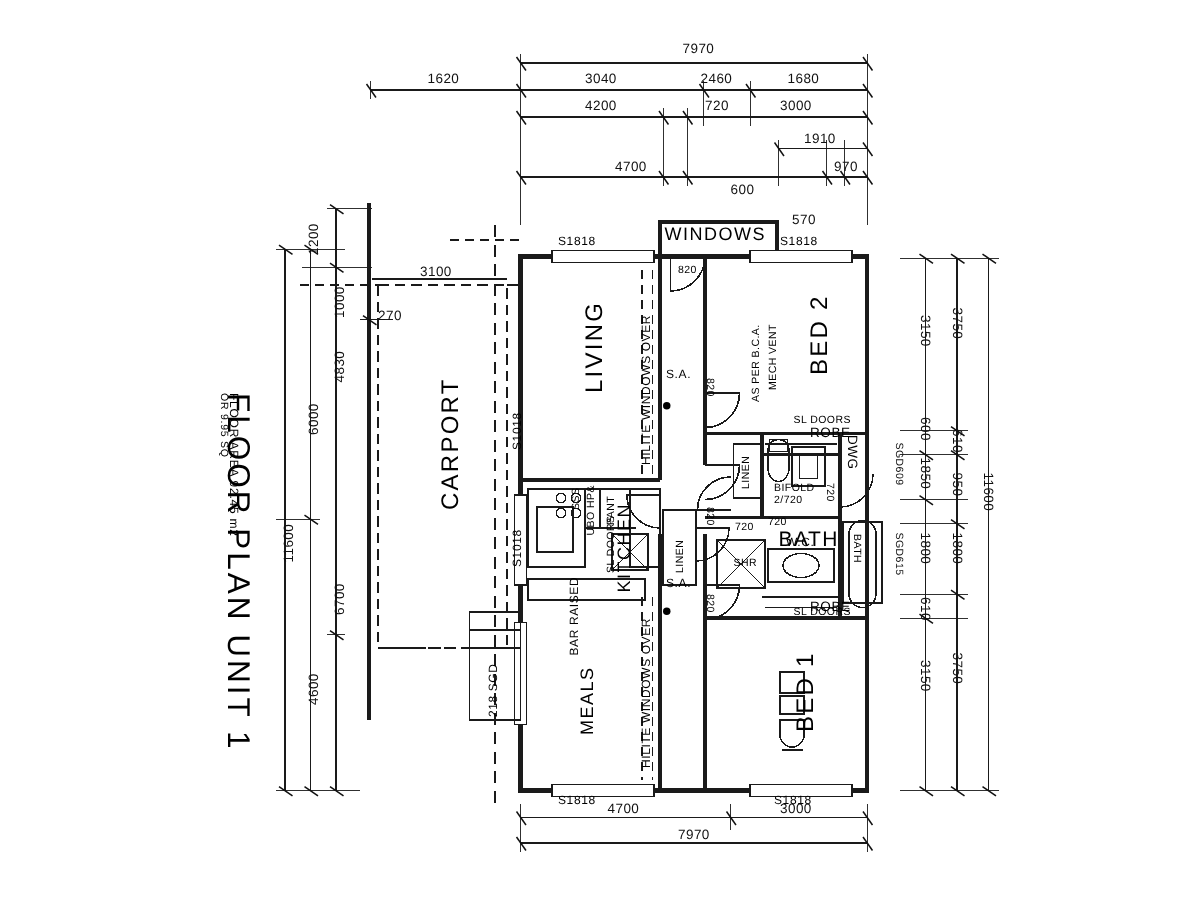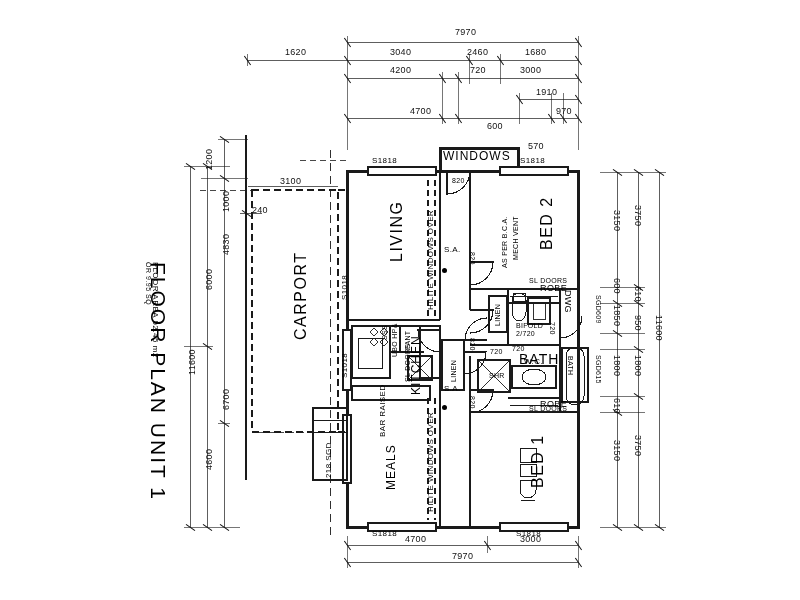--- a/index.html
+++ b/index.html
@@ -241,21 +241,21 @@
 
   <div class="dim v90" style="left:188px;top:375px;">11600</div>
   <div class="dim v90" style="left:205px;top:290px;">6000</div>
   <div class="dim v90" style="left:205px;top:470px;">4600</div>
   <div class="dim v90" style="left:222px;top:255px;">4830</div>
   <div class="dim v90" style="left:222px;top:410px;">6700</div>
   <div class="dim v90" style="left:205px;top:170px;">1200</div>
   <div class="dim v90" style="left:222px;top:212px;">1000</div>
 
   <div class="dim" style="left:280px;top:177px;">3100</div>
-  <div class="dim" style="left:252px;top:206px;">240</div>
+  <div class="dim" style="left:252px;top:206px;">270</div>
 
   <div class="dim v90cw" style="left:663px;top:315px;">11600</div>
 
   <div class="dim v90cw" style="left:642px;top:205px;">3750</div>
   <div class="dim v90cw" style="left:642px;top:286px;">610</div>
   <div class="dim v90cw" style="left:642px;top:315px;">950</div>
   <div class="dim v90cw" style="left:642px;top:355px;">1800</div>
   <div class="dim v90cw" style="left:642px;top:435px;">3750</div>
 
   <div class="dim v90cw" style="left:621px;top:210px;">3150</div>

